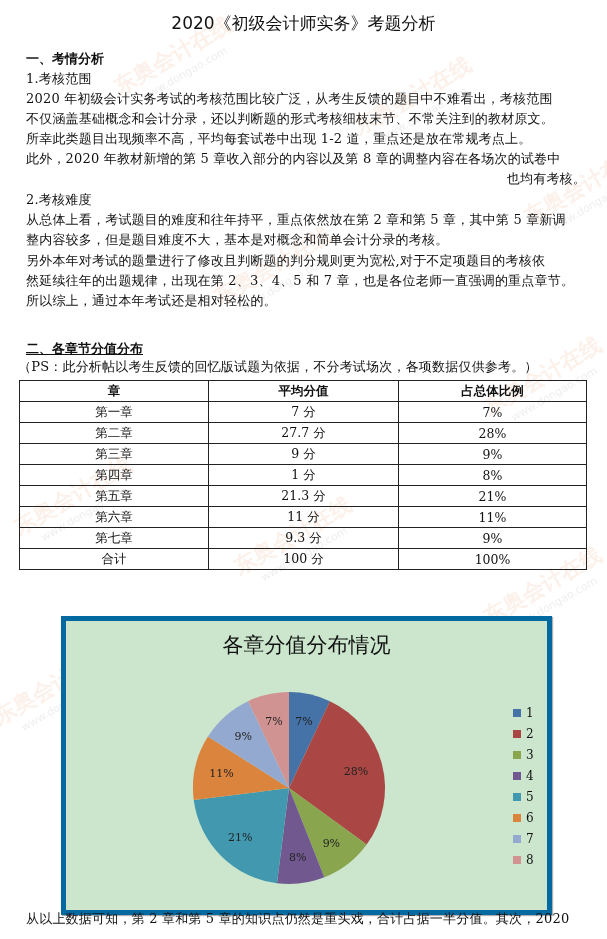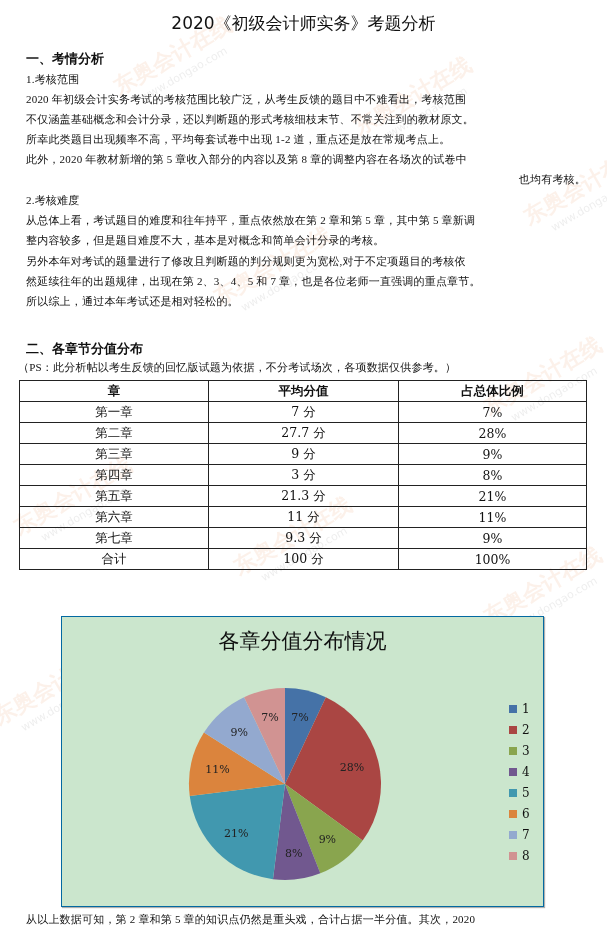--- a/index.html
+++ b/index.html
@@ -4,26 +4,26 @@
 <style>
   html, body { margin:0; padding:0; background:#ffffff; }
   body { width:607px; height:939px; position:relative; overflow:hidden;
          font-family:"DejaVu Serif", "Liberation Serif", serif; color:#111; }
   .wm { position:absolute; font-family:"DejaVu Sans", sans-serif; color:rgba(230,140,80,0.12);
         transform:rotate(-30deg); font-size:22px; font-weight:bold; white-space:nowrap; pointer-events:none; }
   .wm small { display:block; font-size:11px; color:rgba(160,160,160,0.18); font-weight:normal; margin-left:18px; }
   .title { position:absolute; top:12px; left:0; width:607px; text-align:center;
            font-family:"DejaVu Sans", sans-serif; font-weight:normal; font-size:17px; }
   .h { position:absolute; left:26px; font-family:"DejaVu Sans", sans-serif; font-weight:bold; font-size:13px; }
-  .p { position:absolute; left:26px; width:560px; font-size:11px; line-height:20px; white-space:nowrap; letter-spacing:0.2px;font-family:Liberation Serif, serif; }
+  .p { position:absolute; left:26px; width:560px; font-size:13px; line-height:20px; white-space:nowrap; letter-spacing:0.2px; }
   table.tbl { position:absolute; left:19px; top:380px; width:568px; border-collapse:collapse; font-size:12.5px; }
   table.tbl th, table.tbl td { border:1px solid #222; height:20px; padding:0; text-align:center; }
   table.tbl th { font-family:"DejaVu Sans", sans-serif; font-weight:bold; font-size:12.5px; }
   .chart { position:absolute; left:61px; top:616px; width:481px; height:289px; background:#cbe6cd;
-           border:1px solid #0369a1; box-shadow:1px 1px 1px #b0b0b0; }
+           border:5px solid #0369a1; box-shadow:1px 1px 1px #b0b0b0; }
   .chart-title { position:absolute; top:10px; left:0; width:100%; text-align:center;
                  font-family:"DejaVu Sans", sans-serif; font-size:21px; color:#111; }
   .legend { position:absolute; left:447px; top:81px; font-size:12px; }
   .legend .item { height:21px; display:flex; align-items:center; }
   .legend .sw { width:8px; height:8px; margin-right:5px; display:inline-block; }
   svg text { font-family:"DejaVu Serif", serif; font-size:11px; fill:#222; }
 </style>
 </head>
 <body>
 
@@ -46,21 +46,21 @@
 <div class="p" style="top:129px;">所幸此类题目出现频率不高，平均每套试卷中出现 1-2 道，重点还是放在常规考点上。</div>
 <div class="p" style="top:149px;">此外，2020 年教材新增的第 5 章收入部分的内容以及第 8 章的调整内容在各场次的试卷中</div>
 <div class="p" style="top:169px;text-align:right;">也均有考核。</div>
 <div class="p" style="top:190px;">2.考核难度</div>
 <div class="p" style="top:210px;">从总体上看，考试题目的难度和往年持平，重点依然放在第 2 章和第 5 章，其中第 5 章新调</div>
 <div class="p" style="top:230px;">整内容较多，但是题目难度不大，基本是对概念和简单会计分录的考核。</div>
 <div class="p" style="top:251px;">另外本年对考试的题量进行了修改且判断题的判分规则更为宽松,对于不定项题目的考核依</div>
 <div class="p" style="top:271px;">然延续往年的出题规律，出现在第 2、3、4、5 和 7 章，也是各位老师一直强调的重点章节。</div>
 <div class="p" style="top:291px;">所以综上，通过本年考试还是相对轻松的。</div>
 
-<div class="h" style="top:340px;">二、各章节分值分布</div>
+<div class="h" style="top:340px;text-decoration:underline;">二、各章节分值分布</div>
 <div class="p" style="top:357px;left:18px;">（PS：此分析帖以考生反馈的回忆版试题为依据，不分考试场次，各项数据仅供参考。）</div>
 
 <table class="tbl">
   <thead>
     <tr>
       <th style="width:188px;">章</th>
       <th style="width:189px;">平均分值</th>
       <th>占总体比例</th>
     </tr>
   </thead>
@@ -75,21 +75,21 @@
         <td>27.7 分</td>
         <td>28%</td>
       </tr>
     <tr>
         <td>第三章</td>
         <td>9 分</td>
         <td>9%</td>
       </tr>
     <tr>
         <td>第四章</td>
-        <td>3 分</td>
+        <td>1 分</td>
         <td>8%</td>
       </tr>
     <tr>
         <td>第五章</td>
         <td>21.3 分</td>
         <td>21%</td>
       </tr>
     <tr>
         <td>第六章</td>
         <td>11 分</td>

